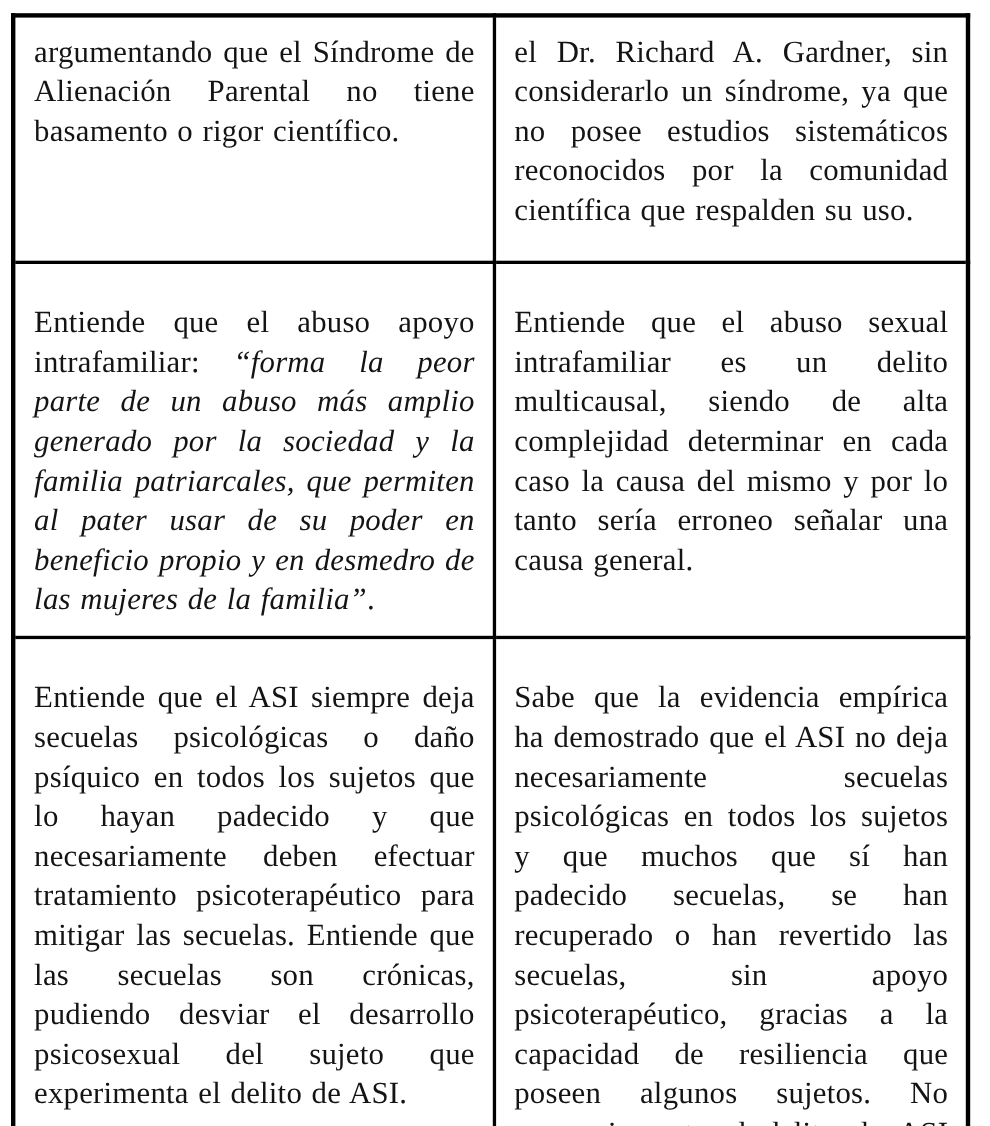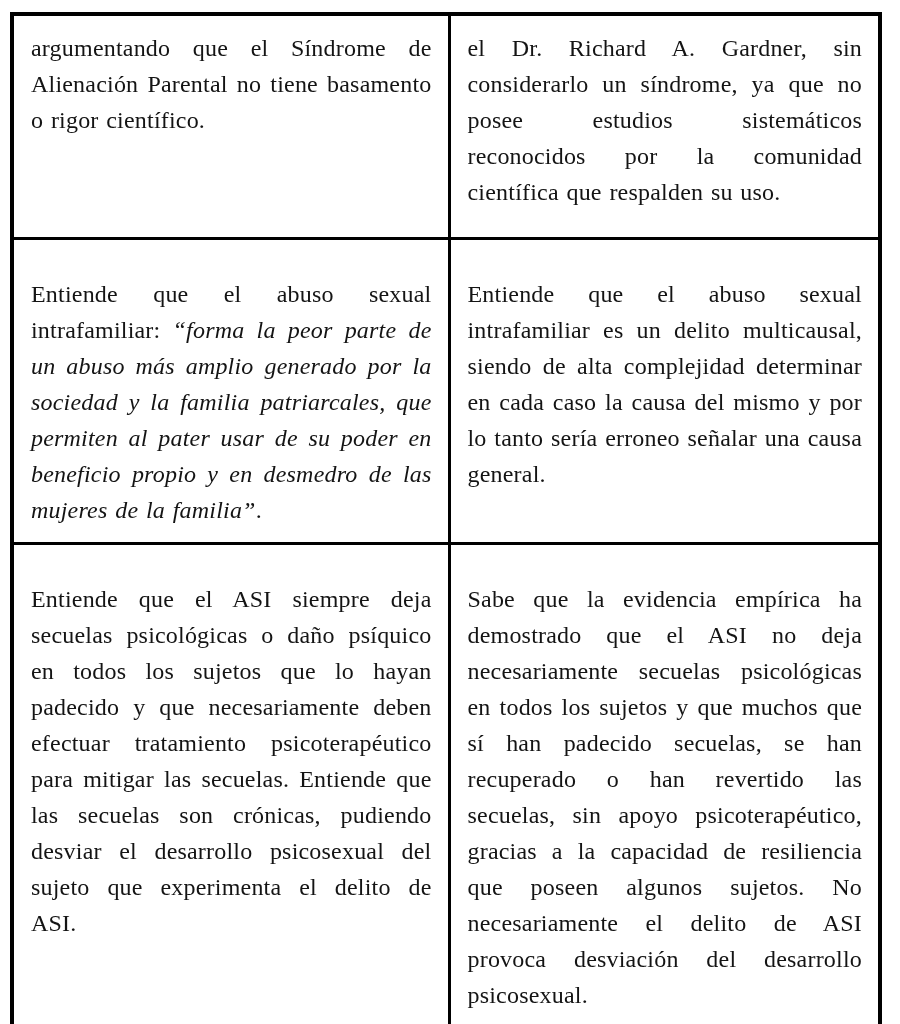--- a/index.html
+++ b/index.html
@@ -23,21 +23,21 @@
     width: 868px;
     height: 998px;
     border-collapse: collapse;
     table-layout: fixed;
     border: 4px solid #000000;
   }
   td.cell {
     border: 3px solid #000000;
     vertical-align: top;
     padding: 14px 16px 14px 17px;
-    font-size: 24px;
+    font-size: 28px;
     line-height: 36px;
     color: #141414;
     text-align: justify;
     letter-spacing: 0.2px;
     word-spacing: 1.5px;
   }
   tr.row-1 { height: 224px; }
   tr.row-2 { height: 280px; }
   tr.row-2 td.cell, tr.row-3 td.cell { padding-top: 36px; }
   col.col-left  { width: 437px; }
@@ -57,21 +57,21 @@
       <tr class="row-1">
         <td class="cell">
           <span>argumentando que el Síndrome de Alienación Parental no tiene basamento o rigor científico.</span>
         </td>
         <td class="cell">
           <span>el Dr. Richard A. Gardner, sin considerarlo un síndrome, ya que no posee estudios sistemáticos reconocidos por la comunidad científica que respalden su uso.</span>
         </td>
       </tr>
       <tr class="row-2">
         <td class="cell">
-          <span>Entiende que el abuso sexual intrafamiliar: </span><span class="quote-italic">“forma la peor parte de un abuso más amplio generado por la sociedad y la familia patriarcales, que permiten al pater usar de su poder en beneficio propio y en desmedro de las mujeres de la familia”</span><span>.</span>
+          <span>Entiende que el abuso apoyo intrafamiliar: </span><span class="quote-italic">“forma la peor parte de un abuso más amplio generado por la sociedad y la familia patriarcales, que permiten al pater usar de su poder en beneficio propio y en desmedro de las mujeres de la familia”</span><span>.</span>
         </td>
         <td class="cell">
           <span>Entiende que el abuso sexual intrafamiliar es un delito multicausal, siendo de alta complejidad determinar en cada caso la causa del mismo y por lo tanto sería erroneo señalar una causa general.</span>
         </td>
       </tr>
       <tr class="row-3">
         <td class="cell">
           <span>Entiende que el ASI siempre deja secuelas psicológicas o daño psíquico en todos los sujetos que lo hayan padecido y que necesariamente deben efectuar tratamiento psicoterapéutico para mitigar las secuelas. Entiende que las secuelas son crónicas, pudiendo desviar el desarrollo psicosexual del sujeto que experimenta el delito de ASI.</span>
         </td>
         <td class="cell">

